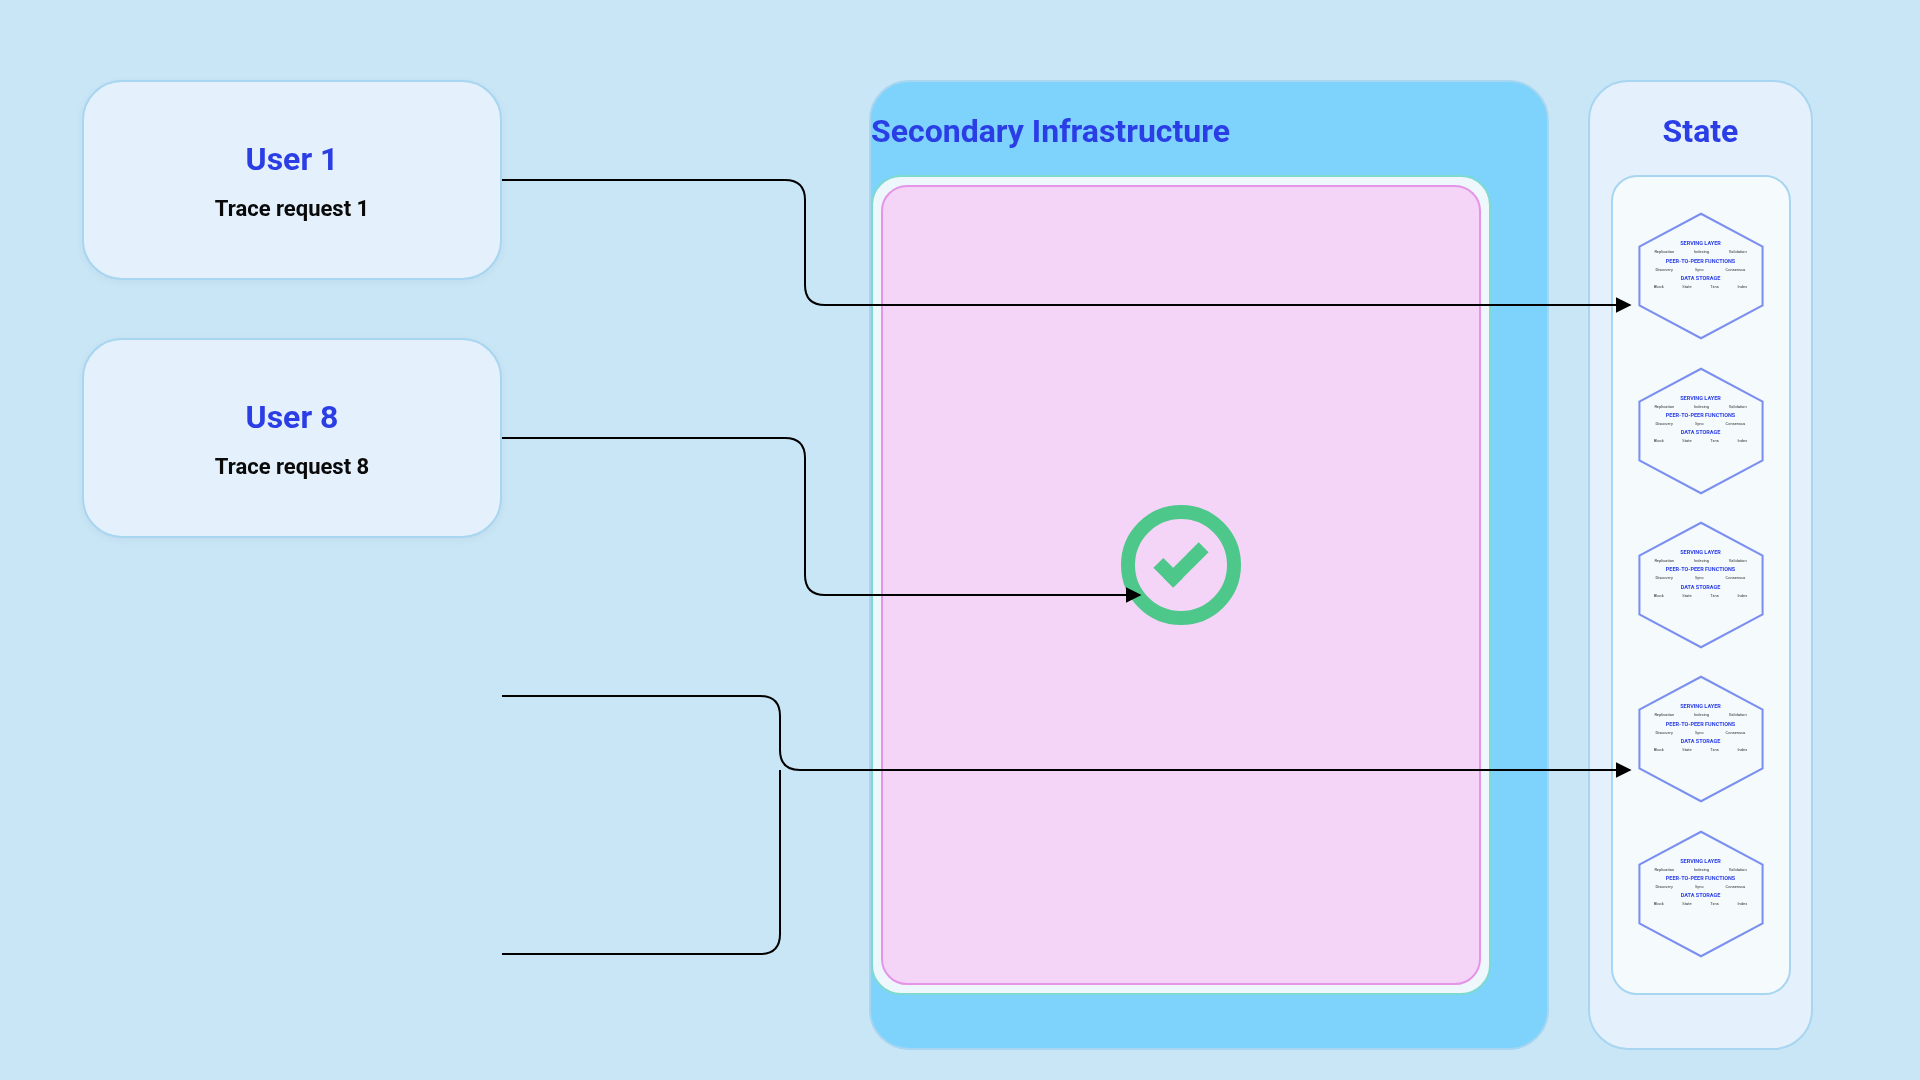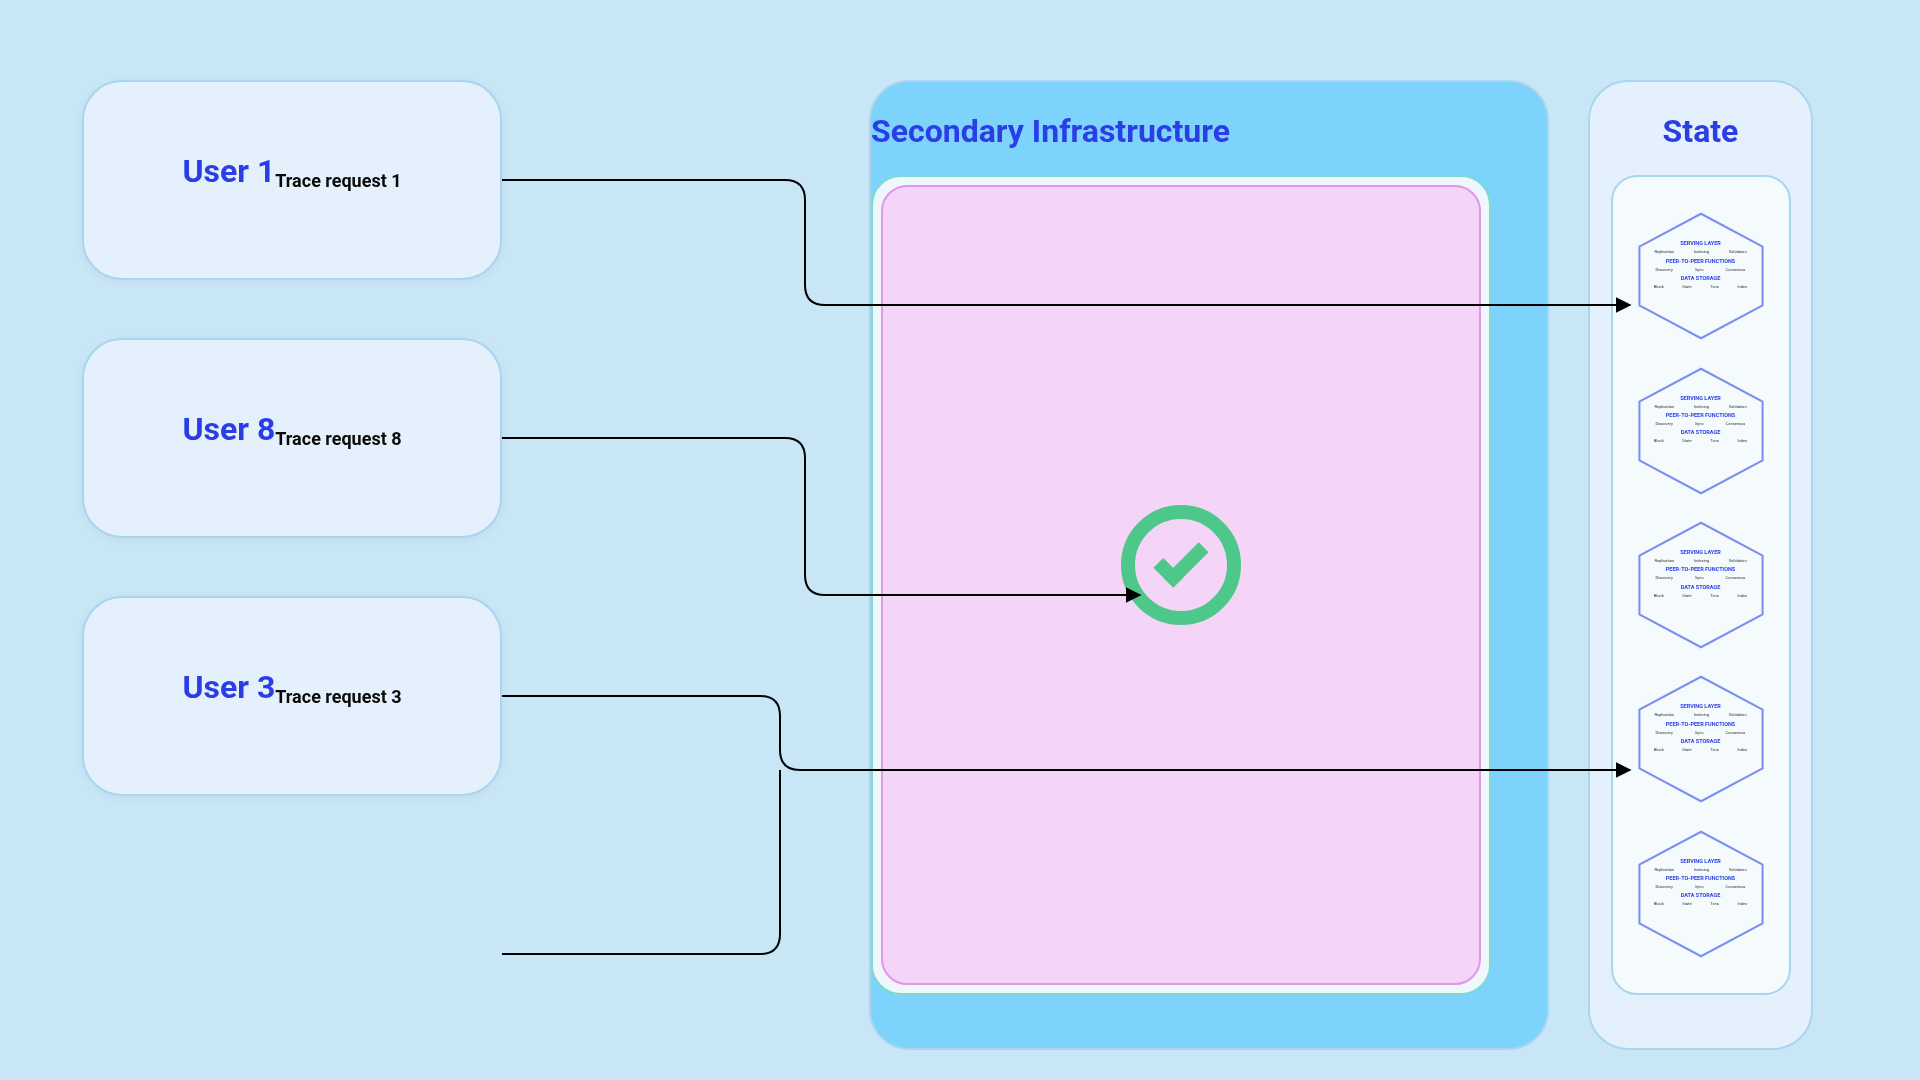--- a/index.html
+++ b/index.html
@@ -17,34 +17,34 @@
   height: 1080px;
 }
 .user-card {
   position: absolute;
   width: 420px;
   height: 200px;
   background: #e4f1fc;
   border: 2px solid #a8d5f0;
   border-radius: 40px;
   display: flex;
-  flex-direction: row;
+  flex-direction: column;
   align-items: center;
   justify-content: center;
   box-shadow: 0 2px 8px rgba(0,0,0,0.05);
 }
 .user-title {
   color: #2b3ee6;
   font-size: 32px;
   font-weight: 700;
   margin-bottom: 18px;
 }
 .user-subtitle {
   color: #0a0a0a;
-  font-size: 18px;
+  font-size: 22px;
   font-weight: 700;
 }
 .secondary-panel {
   position: absolute;
   width: 680px;
   height: 970px;
   background: #7dd3fc;
   border: 2px solid #a8d5f0;
   border-radius: 40px;
   display: flex;
@@ -167,24 +167,20 @@
 <body>
 
 <div class="canvas" id="canvas">
     <div class="user-card" style="left: 82px; top: 80px;">
     <div class="user-title">User 1</div>
     <div class="user-subtitle">Trace request 1</div>
   </div>
     <div class="user-card" style="left: 82px; top: 338px;">
     <div class="user-title">User 8</div>
     <div class="user-subtitle">Trace request 8</div>
-  </div>
-    <div class="user-card" style="left: 82px; top: 596px;">
-    <div class="user-title">User 3</div>
-    <div class="user-subtitle">Trace request 3</div>
   </div>
     <div class="secondary-panel" style="left: 869px; top: 80px;">
   <div class="secondary-title">Secondary Infrastructure</div>
   <div class="secondary-inner">
     <div class="secondary-pink">
       <div class="check-circle">
         <div class="check-mark"></div>
       </div>
     </div>
   </div>

